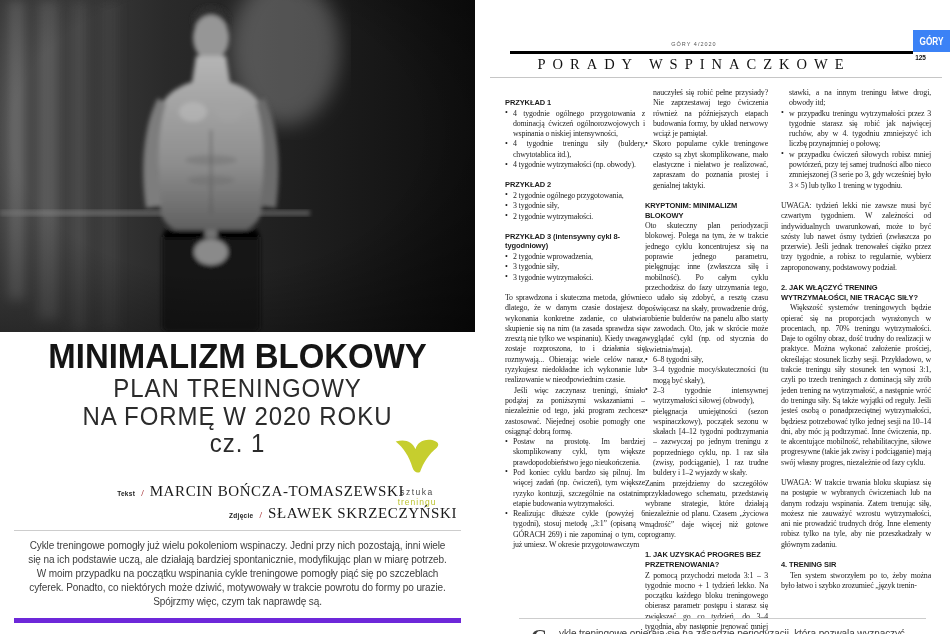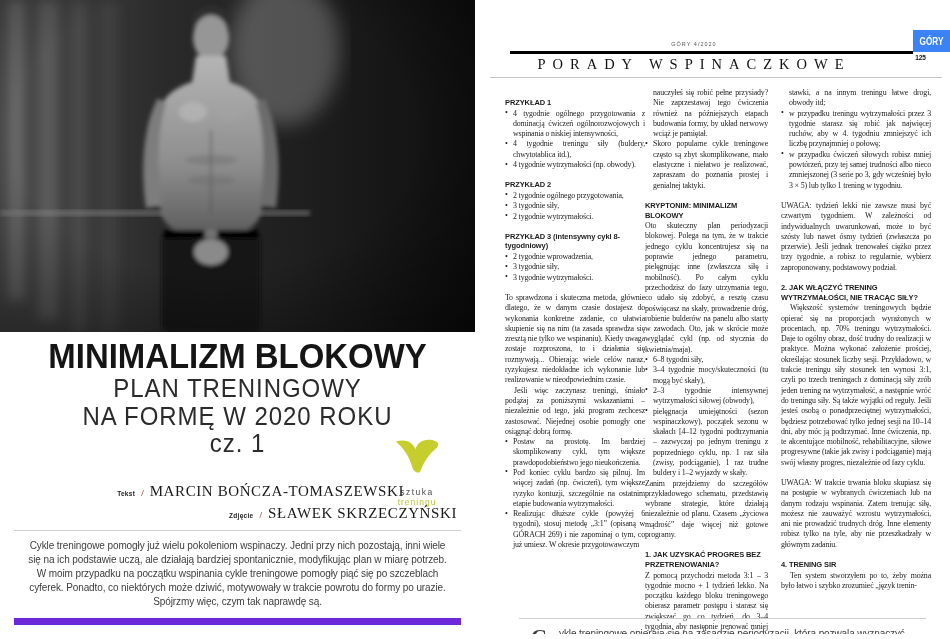--- a/index.html
+++ b/index.html
@@ -17,21 +17,21 @@
   .logo svg{display:block;margin:0 auto;}
   .logo-l1{font-family:"Liberation Sans",sans-serif;font-size:8.5px;letter-spacing:1.5px;color:#4a4a4a;margin-top:12px;}
   .logo-l2{font-family:"Liberation Sans",sans-serif;font-size:8.5px;letter-spacing:1px;color:#bcc32c;}
   .credits{position:absolute;right:13px;top:484px;text-align:right;}
   .credit-row{line-height:14px;white-space:nowrap;}
   .credit-row.r1{padding-right:58px;}
   .credit-row.r2{padding-right:5px;margin-top:5px;}
   .clabel{font-family:"Liberation Sans",sans-serif;font-weight:700;font-size:6.5px;color:#1a1a1a;letter-spacing:.3px;}
   .csep{color:#a8373a;font-weight:700;font-size:9px;margin:0 2px;}
   .cname{font-family:"Liberation Serif",serif;font-size:15px;letter-spacing:.6px;color:#1a1a1a;}
-  .lead{position:absolute;left:14px;right:14px;top:530px;border-top:1px solid #cdcdcd;border-bottom:7px solid #6d28d9;
+  .lead{position:absolute;left:14px;right:14px;top:530px;border-top:1px solid #cdcdcd;border-bottom:5px solid #6d28d9;
         padding:8px 12px 9px;font-family:"Liberation Sans",sans-serif;font-size:10px;line-height:14px;
         letter-spacing:-.1px;color:#3d3d3d;text-align:center;}
   
   .page-right{position:absolute;left:475px;top:0;width:475px;height:639px;background:#fff;}
   .issue{position:absolute;top:41px;left:0;width:438px;text-align:center;font-family:"Liberation Sans",sans-serif;
          font-size:5.5px;letter-spacing:1px;color:#555;}
   .rule-thick{position:absolute;top:51px;left:35px;width:403px;height:2.5px;background:#000;}
   .section-title{position:absolute;top:56px;left:0;width:438px;text-align:center;font-family:"Liberation Serif",serif;
                  font-size:14.5px;letter-spacing:7px;color:#111;}
   .rule-thin{position:absolute;top:77px;left:15px;right:8px;height:1px;background:#c6c6c6;}

